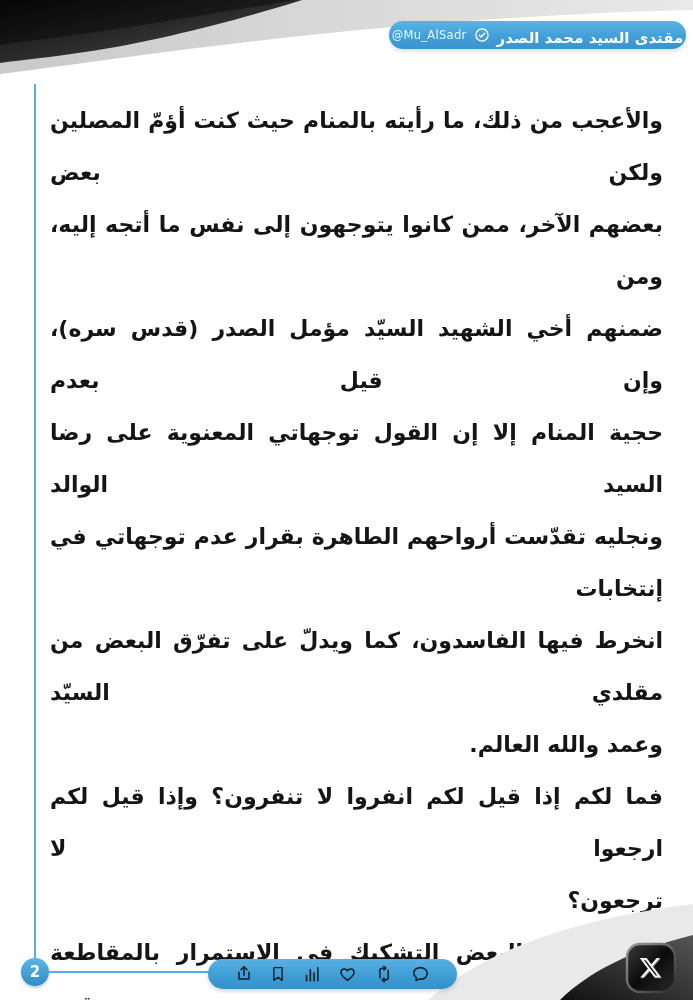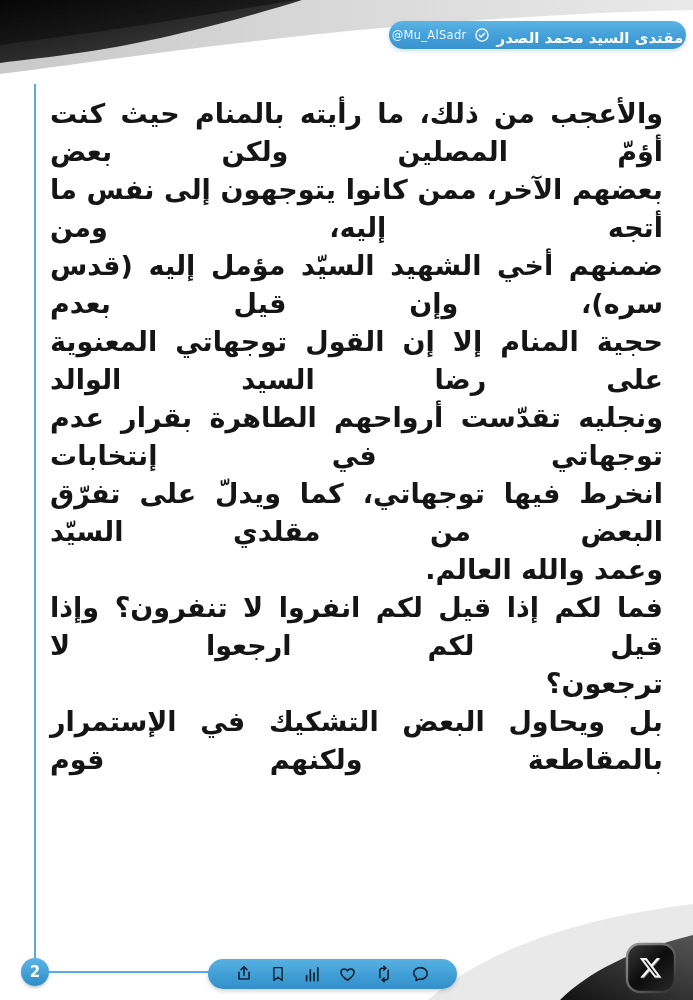--- a/index.html
+++ b/index.html
@@ -27,21 +27,21 @@
   .page-num {
     position:absolute; left:21px; top:958px; width:28px; height:28px; border-radius:50%;
     background:linear-gradient(180deg,#5bb5e6,#2f8dc6);
     color:#fff; font-weight:bold; font-size:15px;
     display:flex; align-items:center; justify-content:center;
     box-shadow:0 2px 3px rgba(0,0,0,.2);
   }
   
   .body-text { position:absolute; left:50px; top:95px; width:613px; color:#151515; }
   .line {
-    font-size:27px; line-height:38px; font-weight:600; direction:rtl;
+    font-size:22px; line-height:52px; font-weight:600; direction:rtl;
     text-align:justify; text-align-last:justify; white-space:normal;
   }
   .line.last { text-align:center; text-align-last:right; }
   
   .footer-svg { position:absolute; bottom:0; left:0; display:block; }
   .actions-pill {
     position:absolute; left:208px; top:959px; width:249px; height:30px;
     background:linear-gradient(180deg,#58b1e2 0%,#3e9cd4 60%,#338fc9 100%);
     border-radius:15px; display:flex; align-items:center; justify-content:center;
     gap:15px; box-shadow:0 2px 4px rgba(0,0,0,.18);
@@ -79,24 +79,24 @@
       </svg>
     </span>
     <span class="profile-handle">@Mu_AlSadr</span>
   </div>
 
   <div class="rail-line-v"></div>
 
   <div class="body-text" id="body-text">
       <div class="line">والأعجب من ذلك، ما رأيته بالمنام حيث كنت أؤمّ المصلين ولكن بعض</div>
       <div class="line">بعضهم الآخر، ممن كانوا يتوجهون إلى نفس ما أتجه إليه، ومن</div>
-      <div class="line">ضمنهم أخي الشهيد السيّد مؤمل إليه (قدس سره)، وإن قيل بعدم</div>
+      <div class="line">ضمنهم أخي الشهيد السيّد مؤمل الصدر (قدس سره)، وإن قيل بعدم</div>
       <div class="line">حجية المنام إلا إن القول توجهاتي المعنوية على رضا السيد الوالد</div>
       <div class="line">ونجليه تقدّست أرواحهم الطاهرة بقرار عدم توجهاتي في إنتخابات</div>
-      <div class="line">انخرط فيها توجهاتي، كما ويدلّ على تفرّق البعض من مقلدي السيّد</div>
+      <div class="line">انخرط فيها الفاسدون، كما ويدلّ على تفرّق البعض من مقلدي السيّد</div>
       <div class="line last">وعمد والله العالم.</div>
       <div class="line">فما لكم إذا قيل لكم انفروا لا تنفرون؟ وإذا قيل لكم ارجعوا لا</div>
       <div class="line last">ترجعون؟</div>
       <div class="line">بل ويحاول البعض التشكيك في الإستمرار بالمقاطعة ولكنهم قوم</div>
     </div>
 
   <svg class="footer-svg" width="693" height="100" viewBox="0 0 693 100">
     <defs>
       <linearGradient id="gDark2" x1="0" y1="1" x2="1" y2="0">
         <stop offset="0" stop-color="#111111"></stop>

